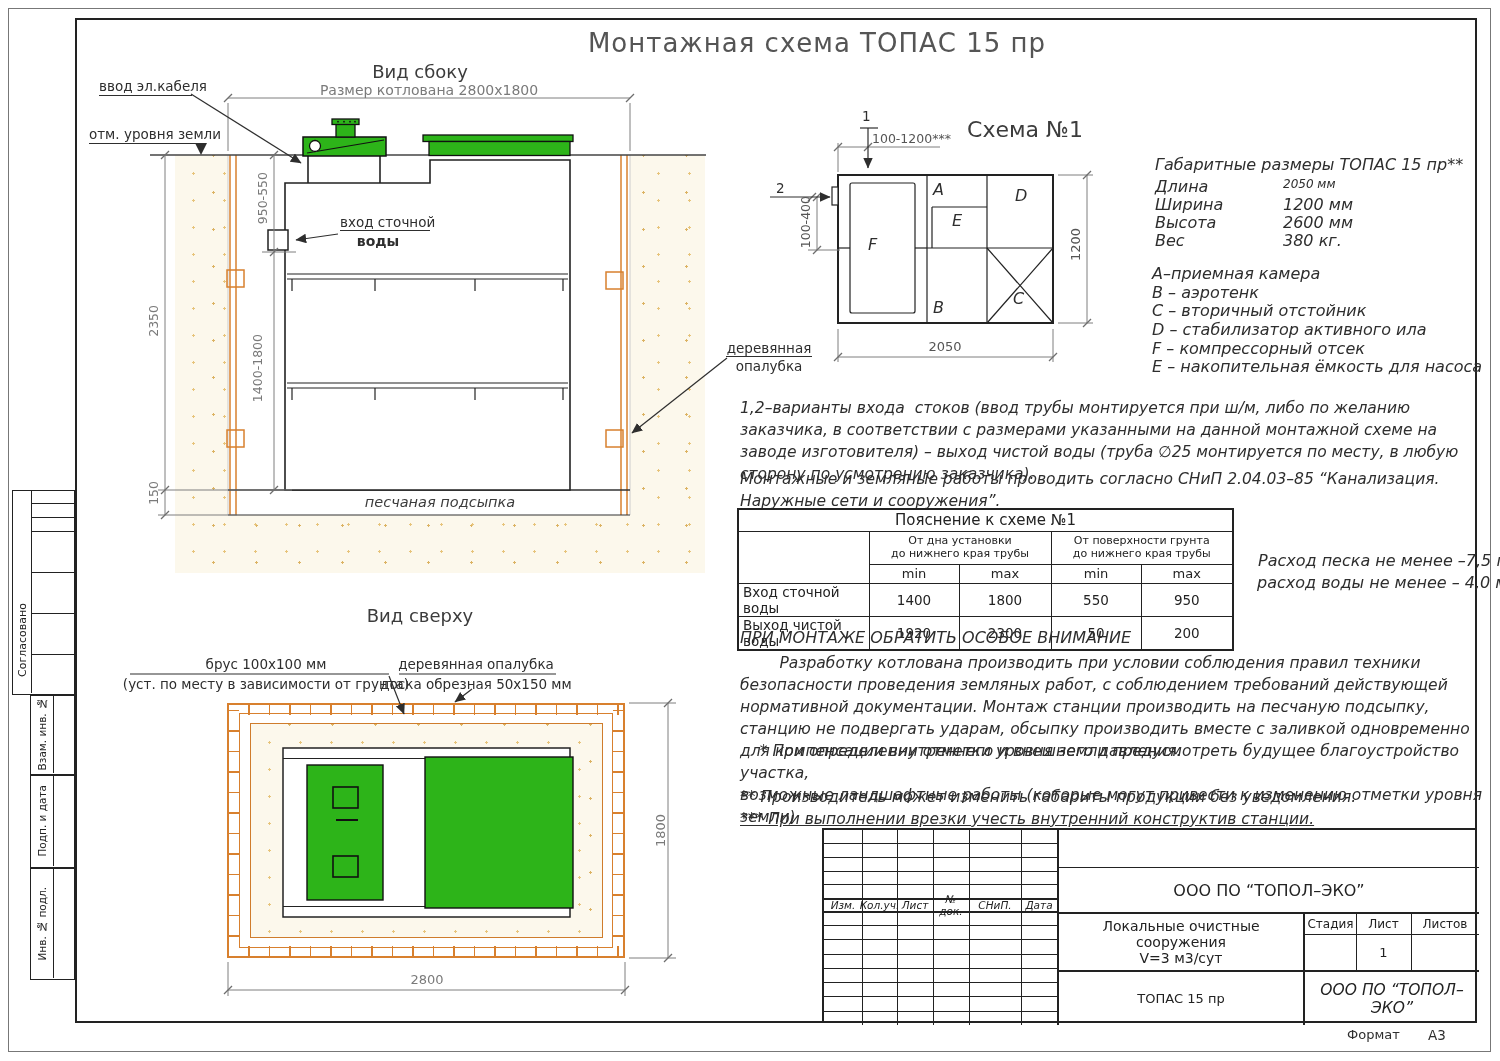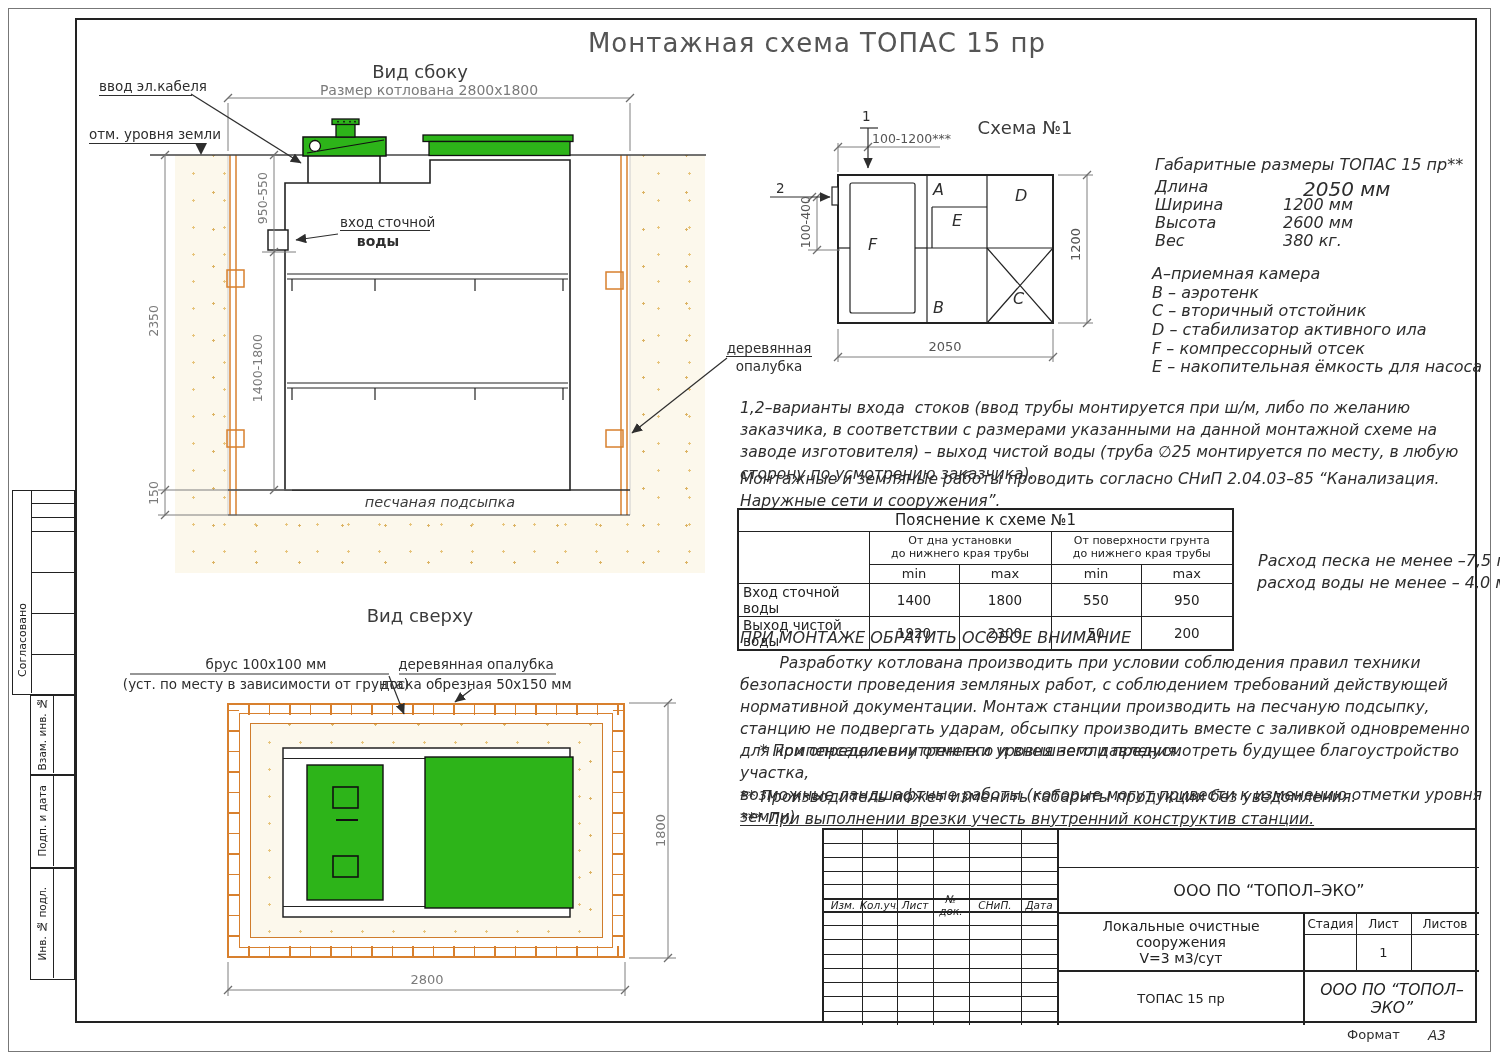--- a/index.html
+++ b/index.html
@@ -223,37 +223,37 @@
   <div class="t gray vtxt" style="left:146px;top:481px;font-size:12.5px;">150</div>
 
   <div class="t" style="left:420px;top:605px;font-size:18px;color:#3c3c3c;transform:translateX(-50%);">Вид сверху</div>
   <div class="t" style="left:266px;top:656px;font-size:13.5px;transform:translateX(-50%);">брус 100х100 мм</div>
   <div class="t" style="left:266px;top:676px;font-size:13.5px;transform:translateX(-50%);">(уст. по месту в зависимости от грунта)</div>
   <div class="t" style="left:476px;top:656px;font-size:13.5px;transform:translateX(-50%);">деревянная опалубка</div>
   <div class="t" style="left:476px;top:676px;font-size:13.5px;transform:translateX(-50%);">доска обрезная 50х150 мм</div>
   <div class="t gray" style="left:427px;top:972px;font-size:13px;transform:translateX(-50%);">2800</div>
   <div class="t gray vtxt" style="left:653px;top:814px;font-size:13px;">1800</div>
 
-  <div class="t" style="left:1025px;top:117px;font-size:18px;color:#3c3c3c;transform:translateX(-50%);">Схема №1</div>
+  <div class="t" style="left:1025px;top:117px;font-size:22px;color:#3c3c3c;transform:translateX(-50%);">Схема №1</div>
   <div class="t" style="left:872px;top:131px;font-size:12.5px;color:#555;">100-1200***</div>
   <div class="t vtxt" style="left:798px;top:196px;font-size:12.5px;color:#555;">100-400</div>
   <div class="t" style="left:945px;top:339px;font-size:13px;color:#555;transform:translateX(-50%);">2050</div>
   <div class="t vtxt" style="left:1068px;top:228px;font-size:13px;color:#555;">1200</div>
   <div class="t" style="left:862px;top:108px;font-size:13.5px;">1</div>
   <div class="t" style="left:776px;top:180px;font-size:13.5px;">2</div>
   <div class="t it" style="left:933px;top:180px;font-size:16px;">A</div>
   <div class="t it" style="left:933px;top:298px;font-size:16px;">B</div>
   <div class="t it" style="left:1013px;top:289px;font-size:16px;">C</div>
   <div class="t it" style="left:1015px;top:186px;font-size:16px;">D</div>
   <div class="t it" style="left:952px;top:211px;font-size:16px;">E</div>
   <div class="t it" style="left:868px;top:235px;font-size:16px;">F</div>
 
   <div class="t it" style="left:1155px;top:155px;font-size:16px;">Габаритные размеры  ТОПАС 15 пр**</div>
   <div class="t it" style="left:1155px;top:177px;font-size:16px;">Длина</div>
-  <div class="t it" style="left:1283px;top:177px;font-size:20px;margin-left:20px;">2050 мм</div>
+  <div class="t it" style="left:1283px;top:177px;font-size:12px;">2050 мм</div>
   <div class="t it" style="left:1155px;top:195px;font-size:16px;">Ширина</div>
   <div class="t it" style="left:1283px;top:195px;font-size:16px;">1200 мм</div>
   <div class="t it" style="left:1155px;top:213px;font-size:16px;">Высота</div>
   <div class="t it" style="left:1283px;top:213px;font-size:16px;">2600 мм</div>
   <div class="t it" style="left:1155px;top:231px;font-size:16px;">Вес</div>
   <div class="t it" style="left:1283px;top:231px;font-size:16px;">380 кг.</div>
 
   <div class="t it" style="left:1152px;top:264px;font-size:16px;">А–приемная  камера</div>
   <div class="t it" style="left:1152px;top:283px;font-size:16px;">В – аэротенк</div>
   <div class="t it" style="left:1152px;top:301px;font-size:16px;">С – вторичный отстойник</div>
@@ -365,21 +365,21 @@
       <div>V=3 м3/сут</div>
     </div>
     <div class="cellflex" style="left:481px;top:84px;width:51px;height:20px;font-size:12px;">Стадия</div>
     <div class="cellflex" style="left:532px;top:84px;width:55px;height:20px;font-size:12px;">Лист</div>
     <div class="cellflex" style="left:587px;top:84px;width:68px;height:20px;font-size:12px;">Листов</div>
     <div class="cellflex" style="left:532px;top:105px;width:55px;height:35px;font-size:13px;">1</div>
     <div class="cellflex" style="left:235px;top:142px;width:244px;height:53px;font-size:13px;">ТОПАС 15 пр</div>
     <div class="cellflex it" style="left:481px;top:142px;width:174px;height:53px;font-size:15.5px;">ООО ПО “ТОПОЛ–ЭКО”</div>
   </div>
   <div class="t" style="left:1347px;top:1027px;font-size:13px;">Формат</div>
-  <div class="t" style="left:1428px;top:1027px;font-size:13.5px;font-style:italic;">А3</div>
+  <div class="t" style="left:1428px;top:1027px;font-size:13.5px;">А3</div>
 
   <div class="sbbox" style="left:12px;top:490px;width:63px;height:205px;">
     <div class="stampline" style="left:18px;top:0;width:1px;height:202px;"></div>
     <div class="stampline" style="left:18px;top:12px;width:45px;height:1px;"></div>
     <div class="stampline" style="left:18px;top:26px;width:45px;height:1px;"></div>
     <div class="stampline" style="left:18px;top:40px;width:45px;height:1px;"></div>
     <div class="stampline" style="left:18px;top:81px;width:45px;height:1px;"></div>
     <div class="stampline" style="left:18px;top:122px;width:45px;height:1px;"></div>
     <div class="stampline" style="left:18px;top:163px;width:45px;height:1px;"></div>
     <div class="cellflex" style="left:0;top:95px;width:18px;height:107px;">

